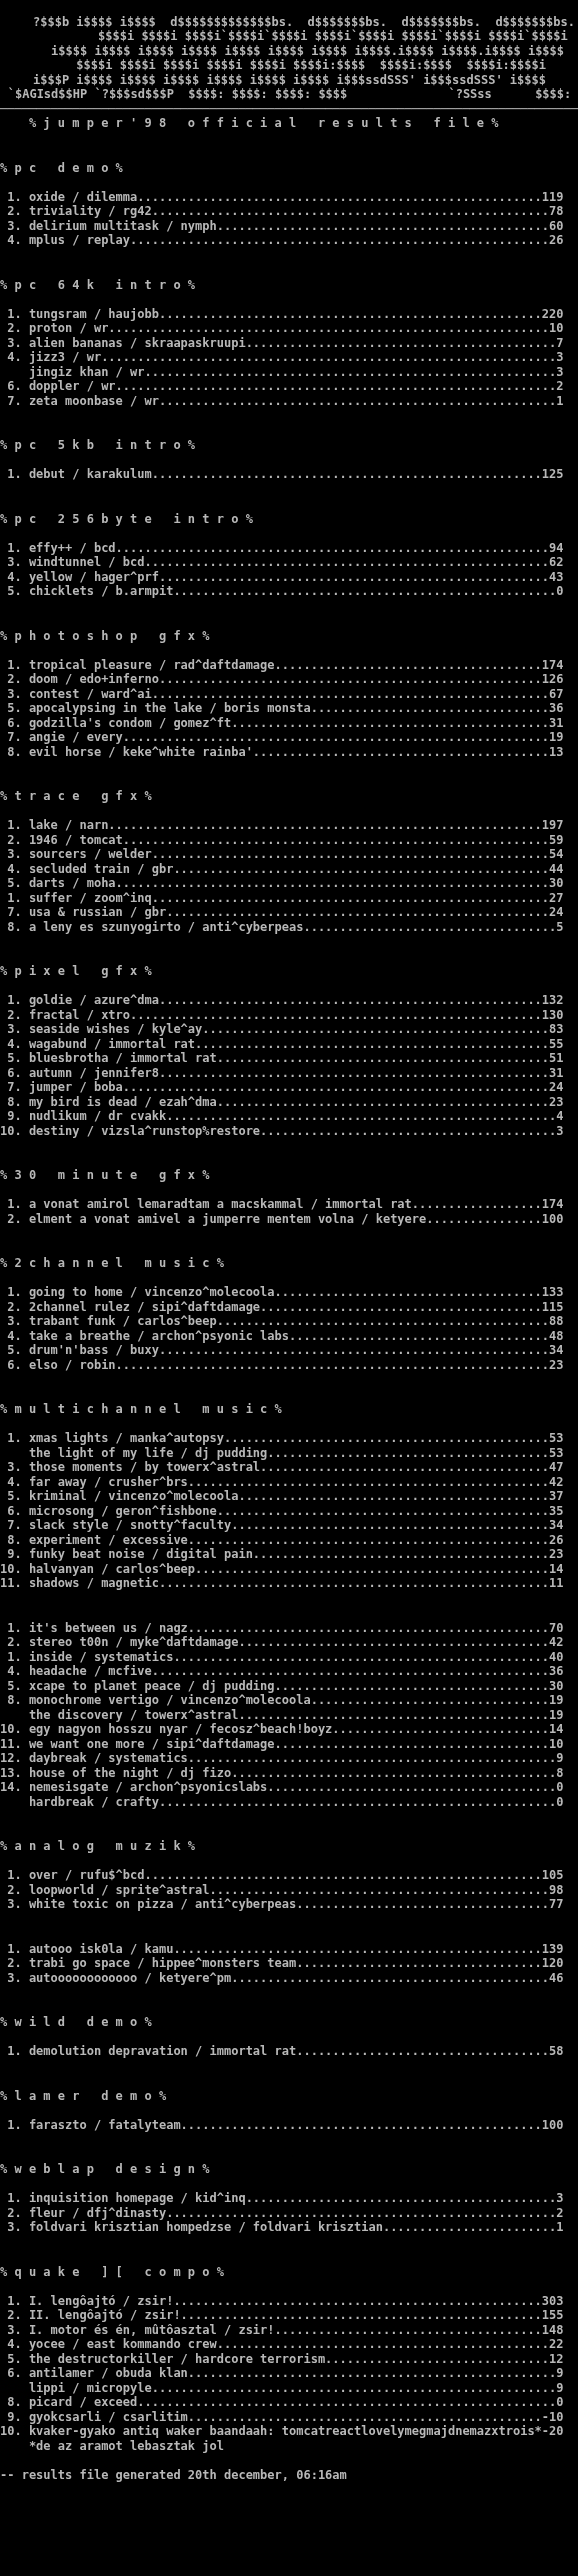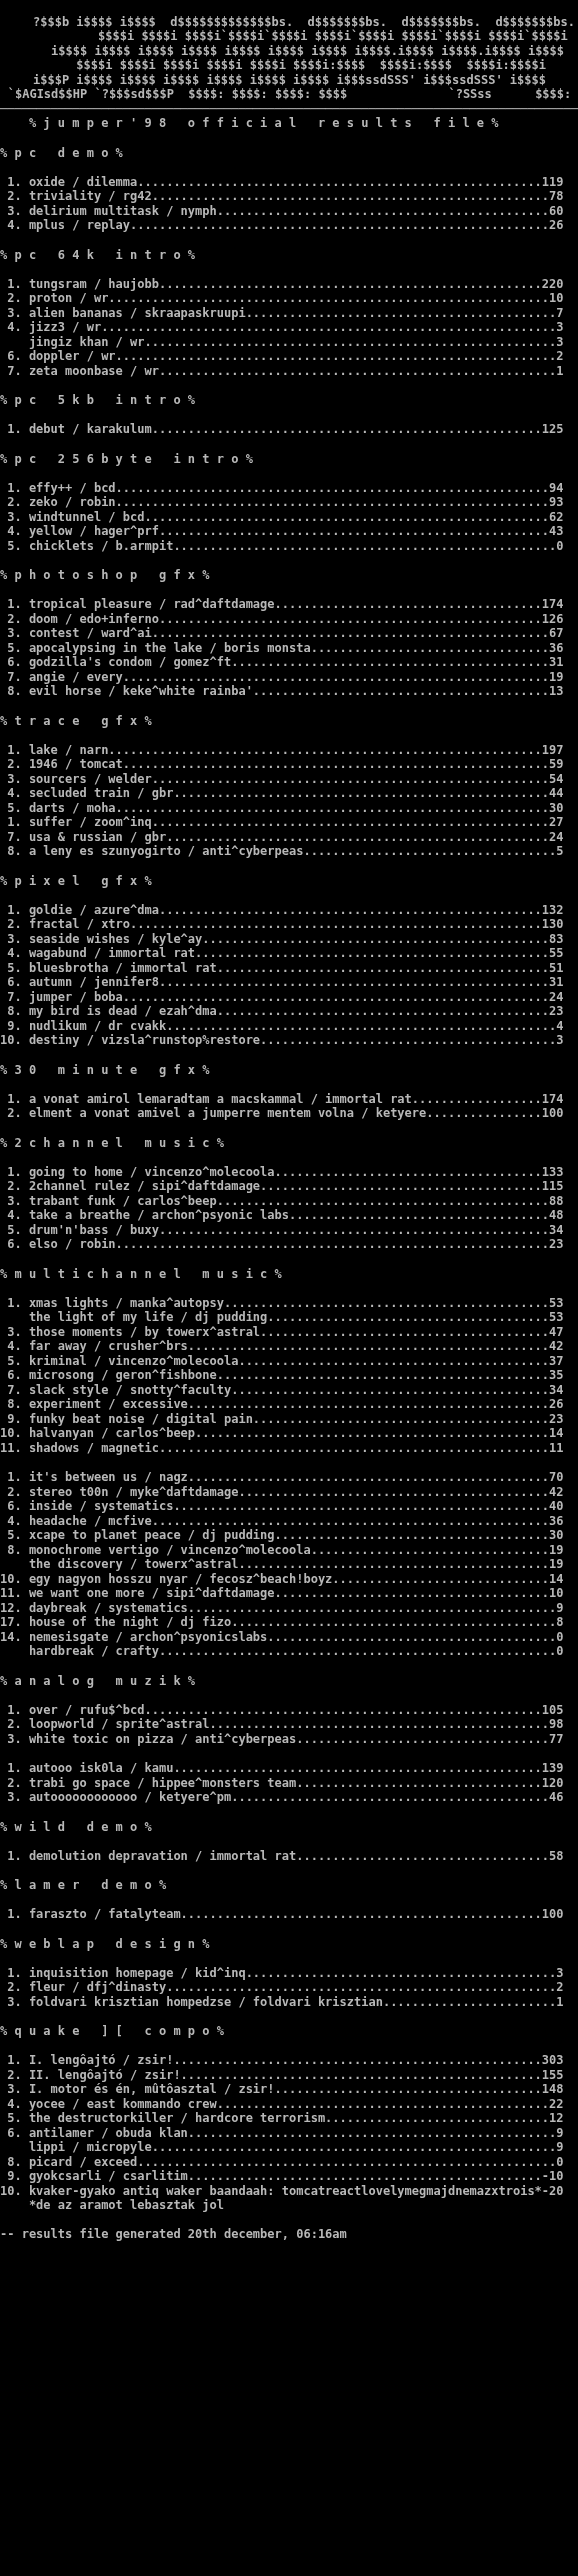--- a/index.html
+++ b/index.html
@@ -16,21 +16,21 @@
     margin: 0;
     font-family: "DejaVu Sans Mono", monospace;
     font-weight: bold;
     font-size: 12px;
     line-height: 14.5px;
     height: 14.5px;
     color: #b8b8b8;
     white-space: pre;
   }
   pre.logo { height: 87px; text-align: center; }
-  .section { margin-top: 15px; }
+  .section { margin-top: 30px; }
   .entries { margin-top: 14.5px; }
   pre.footer { margin-top: 14.5px; }
 </style>
 </head>
 <body>
 
 <main>
   <pre class="logo">    ?$$$b i$$$$ i$$$$  d$$$$$$$$$$$$$bs.  d$$$$$$$bs.  d$$$$$$$bs.  d$$$$$$$bs.
             $$$$i $$$$i $$$$i`$$$$i`$$$$i $$$$i`$$$$i $$$$i`$$$$i $$$$i`$$$$i
      i$$$$ i$$$$ i$$$$ i$$$$ i$$$$ i$$$$ i$$$$ i$$$$.i$$$$ i$$$$.i$$$$ i$$$$
@@ -64,21 +64,20 @@
       <div class="section">
         <pre>% p c   5 k b   i n t r o %</pre>
         <div class="entries">
           <pre> 1. debut / karakulum......................................................125</pre>
         </div>
       </div>
       <div class="section">
         <pre>% p c   2 5 6 b y t e   i n t r o %</pre>
         <div class="entries">
           <pre> 1. effy++ / bcd............................................................94</pre>
-          <pre> 2. zeko / robin............................................................93</pre>
           <pre> 3. windtunnel / bcd........................................................62</pre>
           <pre> 4. yellow / hager^prf......................................................43</pre>
           <pre> 5. chicklets / b.armpit.....................................................0</pre>
         </div>
       </div>
       <div class="section">
         <pre>% p h o t o s h o p   g f x %</pre>
         <div class="entries">
           <pre> 1. tropical pleasure / rad^daftdamage.....................................174</pre>
           <pre> 2. doom / edo+inferno.....................................................126</pre>
@@ -148,29 +147,29 @@
           <pre> 8. experiment / excessive..................................................26</pre>
           <pre> 9. funky beat noise / digital pain.........................................23</pre>
           <pre>10. halvanyan / carlos^beep.................................................14</pre>
           <pre>11. shadows / magnetic......................................................11</pre>
         </div>
       </div>
       <div class="section">
         <div class="entries">
           <pre> 1. it's between us / nagz..................................................70</pre>
           <pre> 2. stereo t00n / myke^daftdamage...........................................42</pre>
-          <pre> 6. inside / systematics....................................................40</pre>
+          <pre> 1. inside / systematics....................................................40</pre>
           <pre> 4. headache / mcfive.......................................................36</pre>
           <pre> 5. xcape to planet peace / dj pudding......................................30</pre>
           <pre> 8. monochrome vertigo / vincenzo^molecoola.................................19</pre>
           <pre>    the discovery / towerx^astral...........................................19</pre>
           <pre>10. egy nagyon hosszu nyar / fecosz^beach!boyz..............................14</pre>
           <pre>11. we want one more / sipi^daftdamage......................................10</pre>
           <pre>12. daybreak / systematics...................................................9</pre>
-          <pre>17. house of the night / dj fizo.............................................8</pre>
+          <pre>13. house of the night / dj fizo.............................................8</pre>
           <pre>14. nemesisgate / archon^psyonicslabs........................................0</pre>
           <pre>    hardbreak / crafty.......................................................0</pre>
         </div>
       </div>
       <div class="section">
         <pre>% a n a l o g   m u z i k %</pre>
         <div class="entries">
           <pre> 1. over / rufu$^bcd.......................................................105</pre>
           <pre> 2. loopworld / sprite^astral...............................................98</pre>
           <pre> 3. white toxic on pizza / anti^cyberpeas...................................77</pre>

